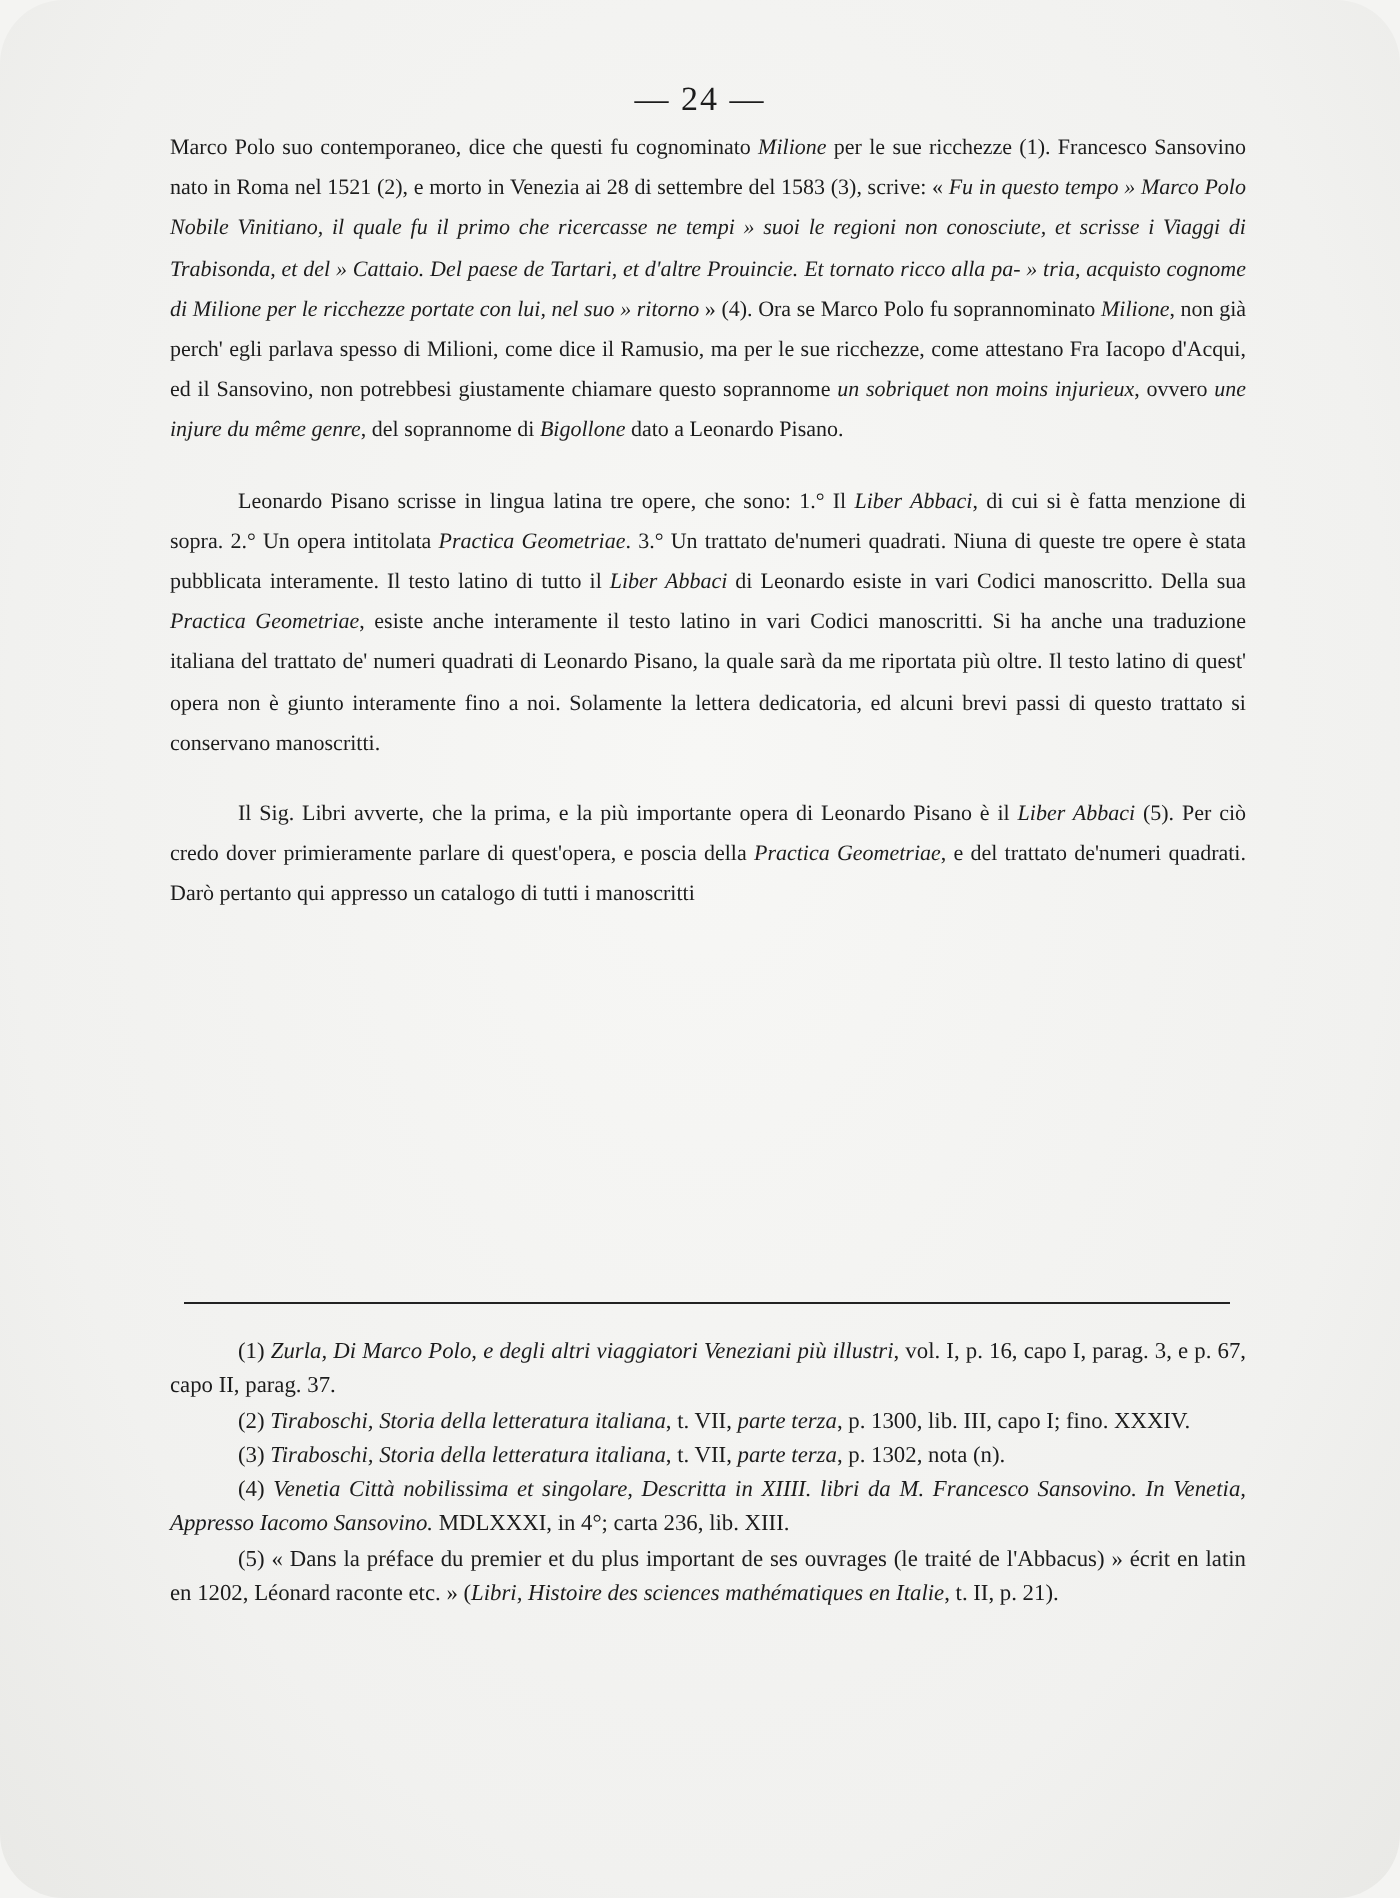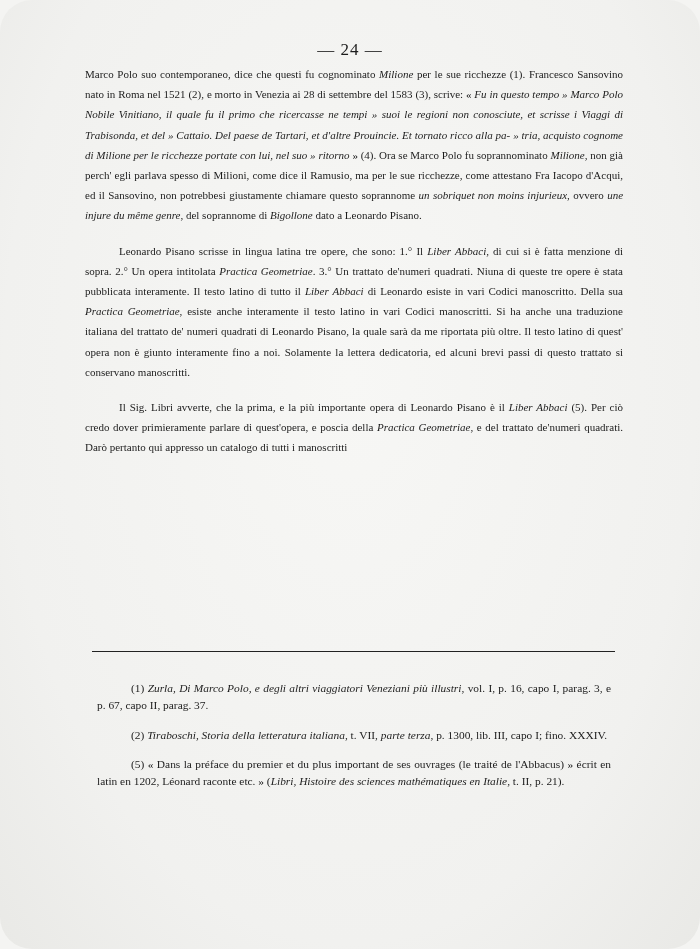--- a/index.html
+++ b/index.html
@@ -27,35 +27,37 @@
   .body-text p.indent { text-indent:34px;margin-top:15px; }
   .body-text i { font-style:italic; }
   .rule {
     position:absolute; left:92px; top:651px; width:523px; height:0;
     border-top:1.5px solid #222;
   }
   .notes {
     position:absolute; left:85px; top:668px; width:538px;
     font-size:11.4px; line-height:17.3px; text-align:justify;
   }
-  .notes p { margin:12px; text-indent:34px; }
+  .notes p { margin:0; text-indent:34px; }
   .notes i { font-style:italic; }
 </style>
 </head>
 <body>
 
 <div class="page">
   <div class="folio">— 24 —</div>
 
   <div class="body-text">
     <p><span>Marco Polo suo contemporaneo, dice che questi fu cognominato </span><i>Milione</i><span> per le sue ricchezze (1). Francesco Sansovino nato in Roma nel 1521 (2), e morto in Venezia ai 28 di settembre del 1583 (3), scrive: « </span><i>Fu in questo tempo » Marco Polo Nobile Vinitiano, il quale fu il primo che ricercasse ne tempi » suoi le regioni non conosciute, et scrisse i Viaggi di Trabisonda, et del » Cattaio. Del paese de Tartari, et d'altre Prouincie. Et tornato ricco alla pa- » tria, acquisto cognome di Milione per le ricchezze portate con lui, nel suo » ritorno</i><span> » (4). Ora se Marco Polo fu soprannominato </span><i>Milione</i><span>, non già perch' egli parlava spesso di Milioni, come dice il Ramusio, ma per le sue ricchezze, come attestano Fra Iacopo d'Acqui, ed il Sansovino, non potrebbesi giustamente chiamare questo soprannome </span><i>un sobriquet non moins injurieux</i><span>, ovvero </span><i>une injure du même genre</i><span>, del soprannome di </span><i>Bigollone</i><span> dato a Leonardo Pisano.</span></p>
     <p class="indent"><span>Leonardo Pisano scrisse in lingua latina tre opere, che sono: 1.° Il </span><i>Liber Abbaci</i><span>, di cui si è fatta menzione di sopra. 2.° Un opera intitolata </span><i>Practica Geometriae</i><span>. 3.° Un trattato de'numeri quadrati. Niuna di queste tre opere è stata pubblicata interamente. Il testo latino di tutto il </span><i>Liber Abbaci</i><span> di Leonardo esiste in vari Codici manoscritto. Della sua </span><i>Practica Geometriae</i><span>, esiste anche interamente il testo latino in vari Codici manoscritti. Si ha anche una traduzione italiana del trattato de' numeri quadrati di Leonardo Pisano, la quale sarà da me riportata più oltre. Il testo latino di quest' opera non è giunto interamente fino a noi. Solamente la lettera dedicatoria, ed alcuni brevi passi di questo trattato si conservano manoscritti.</span></p>
     <p class="indent"><span>Il Sig. Libri avverte, che la prima, e la più importante opera di Leonardo Pisano è il </span><i>Liber Abbaci</i><span> (5). Per ciò credo dover primieramente parlare di quest'opera, e poscia della </span><i>Practica Geometriae</i><span>, e del trattato de'numeri quadrati. Darò pertanto qui appresso un catalogo di tutti i manoscritti</span></p>
   </div>
 
   <div class="rule"></div>
 
   <div class="notes">
     <p><span>(1) </span><i>Zurla, Di Marco Polo, e degli altri viaggiatori Veneziani più illustri</i><span>, vol. I, p. 16, capo I, parag. 3, e p. 67, capo II, parag. 37.</span></p>
     <p><span>(2) </span><i>Tiraboschi, Storia della letteratura italiana</i><span>, t. VII, </span><i>parte terza</i><span>, p. 1300, lib. III, capo I; fino. XXXIV.</span></p>
+    <p><span>(3) </span><i>Tiraboschi, Storia della letteratura italiana</i><span>, t. VII, </span><i>parte terza</i><span>, p. 1302, nota (n).</span></p>
+    <p><span>(4) </span><i>Venetia Città nobilissima et singolare, Descritta in XIIII. libri da M. Francesco Sansovino. In Venetia, Appresso Iacomo Sansovino.</i><span> MDLXXXI, in 4°; carta 236, lib. XIII.</span></p>
     <p><span>(5) « Dans la préface du premier et du plus important de ses ouvrages (le traité de l'Abbacus) » écrit en latin en 1202, Léonard raconte etc. » (</span><i>Libri, Histoire des sciences mathématiques en Italie</i><span>, t. II, p. 21).</span></p>
   </div>
 </div>
 
 </body></html>

